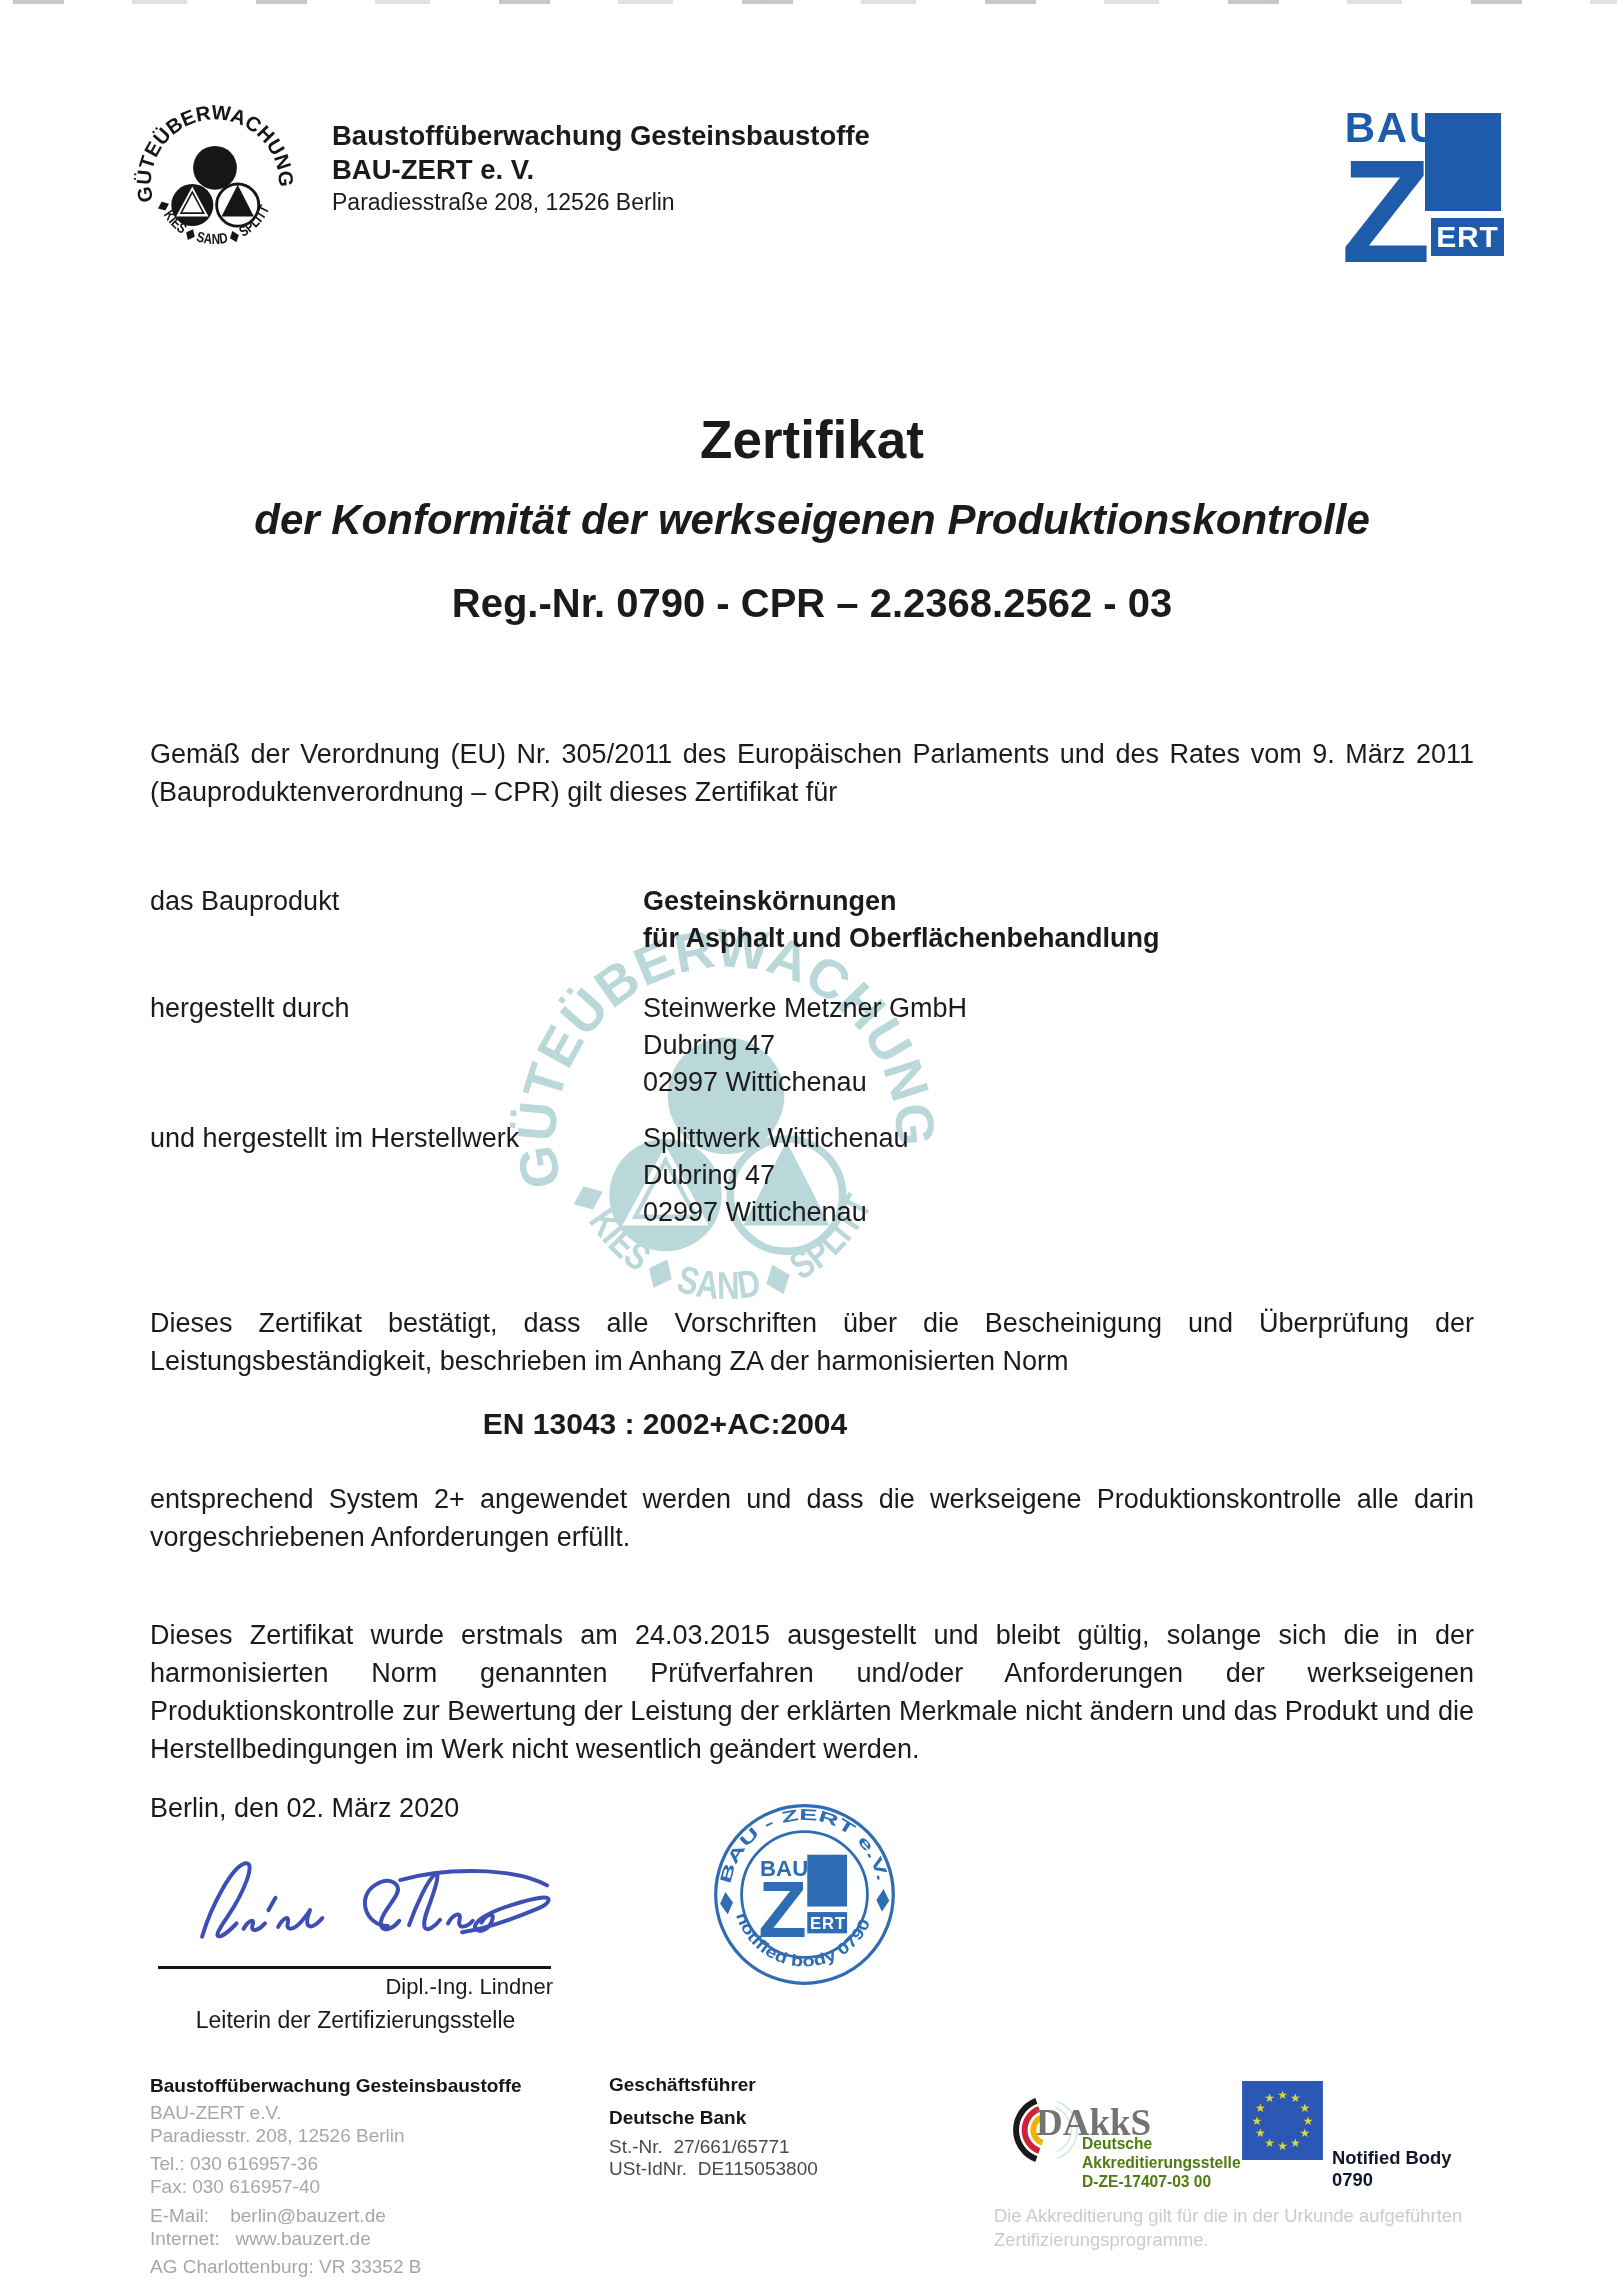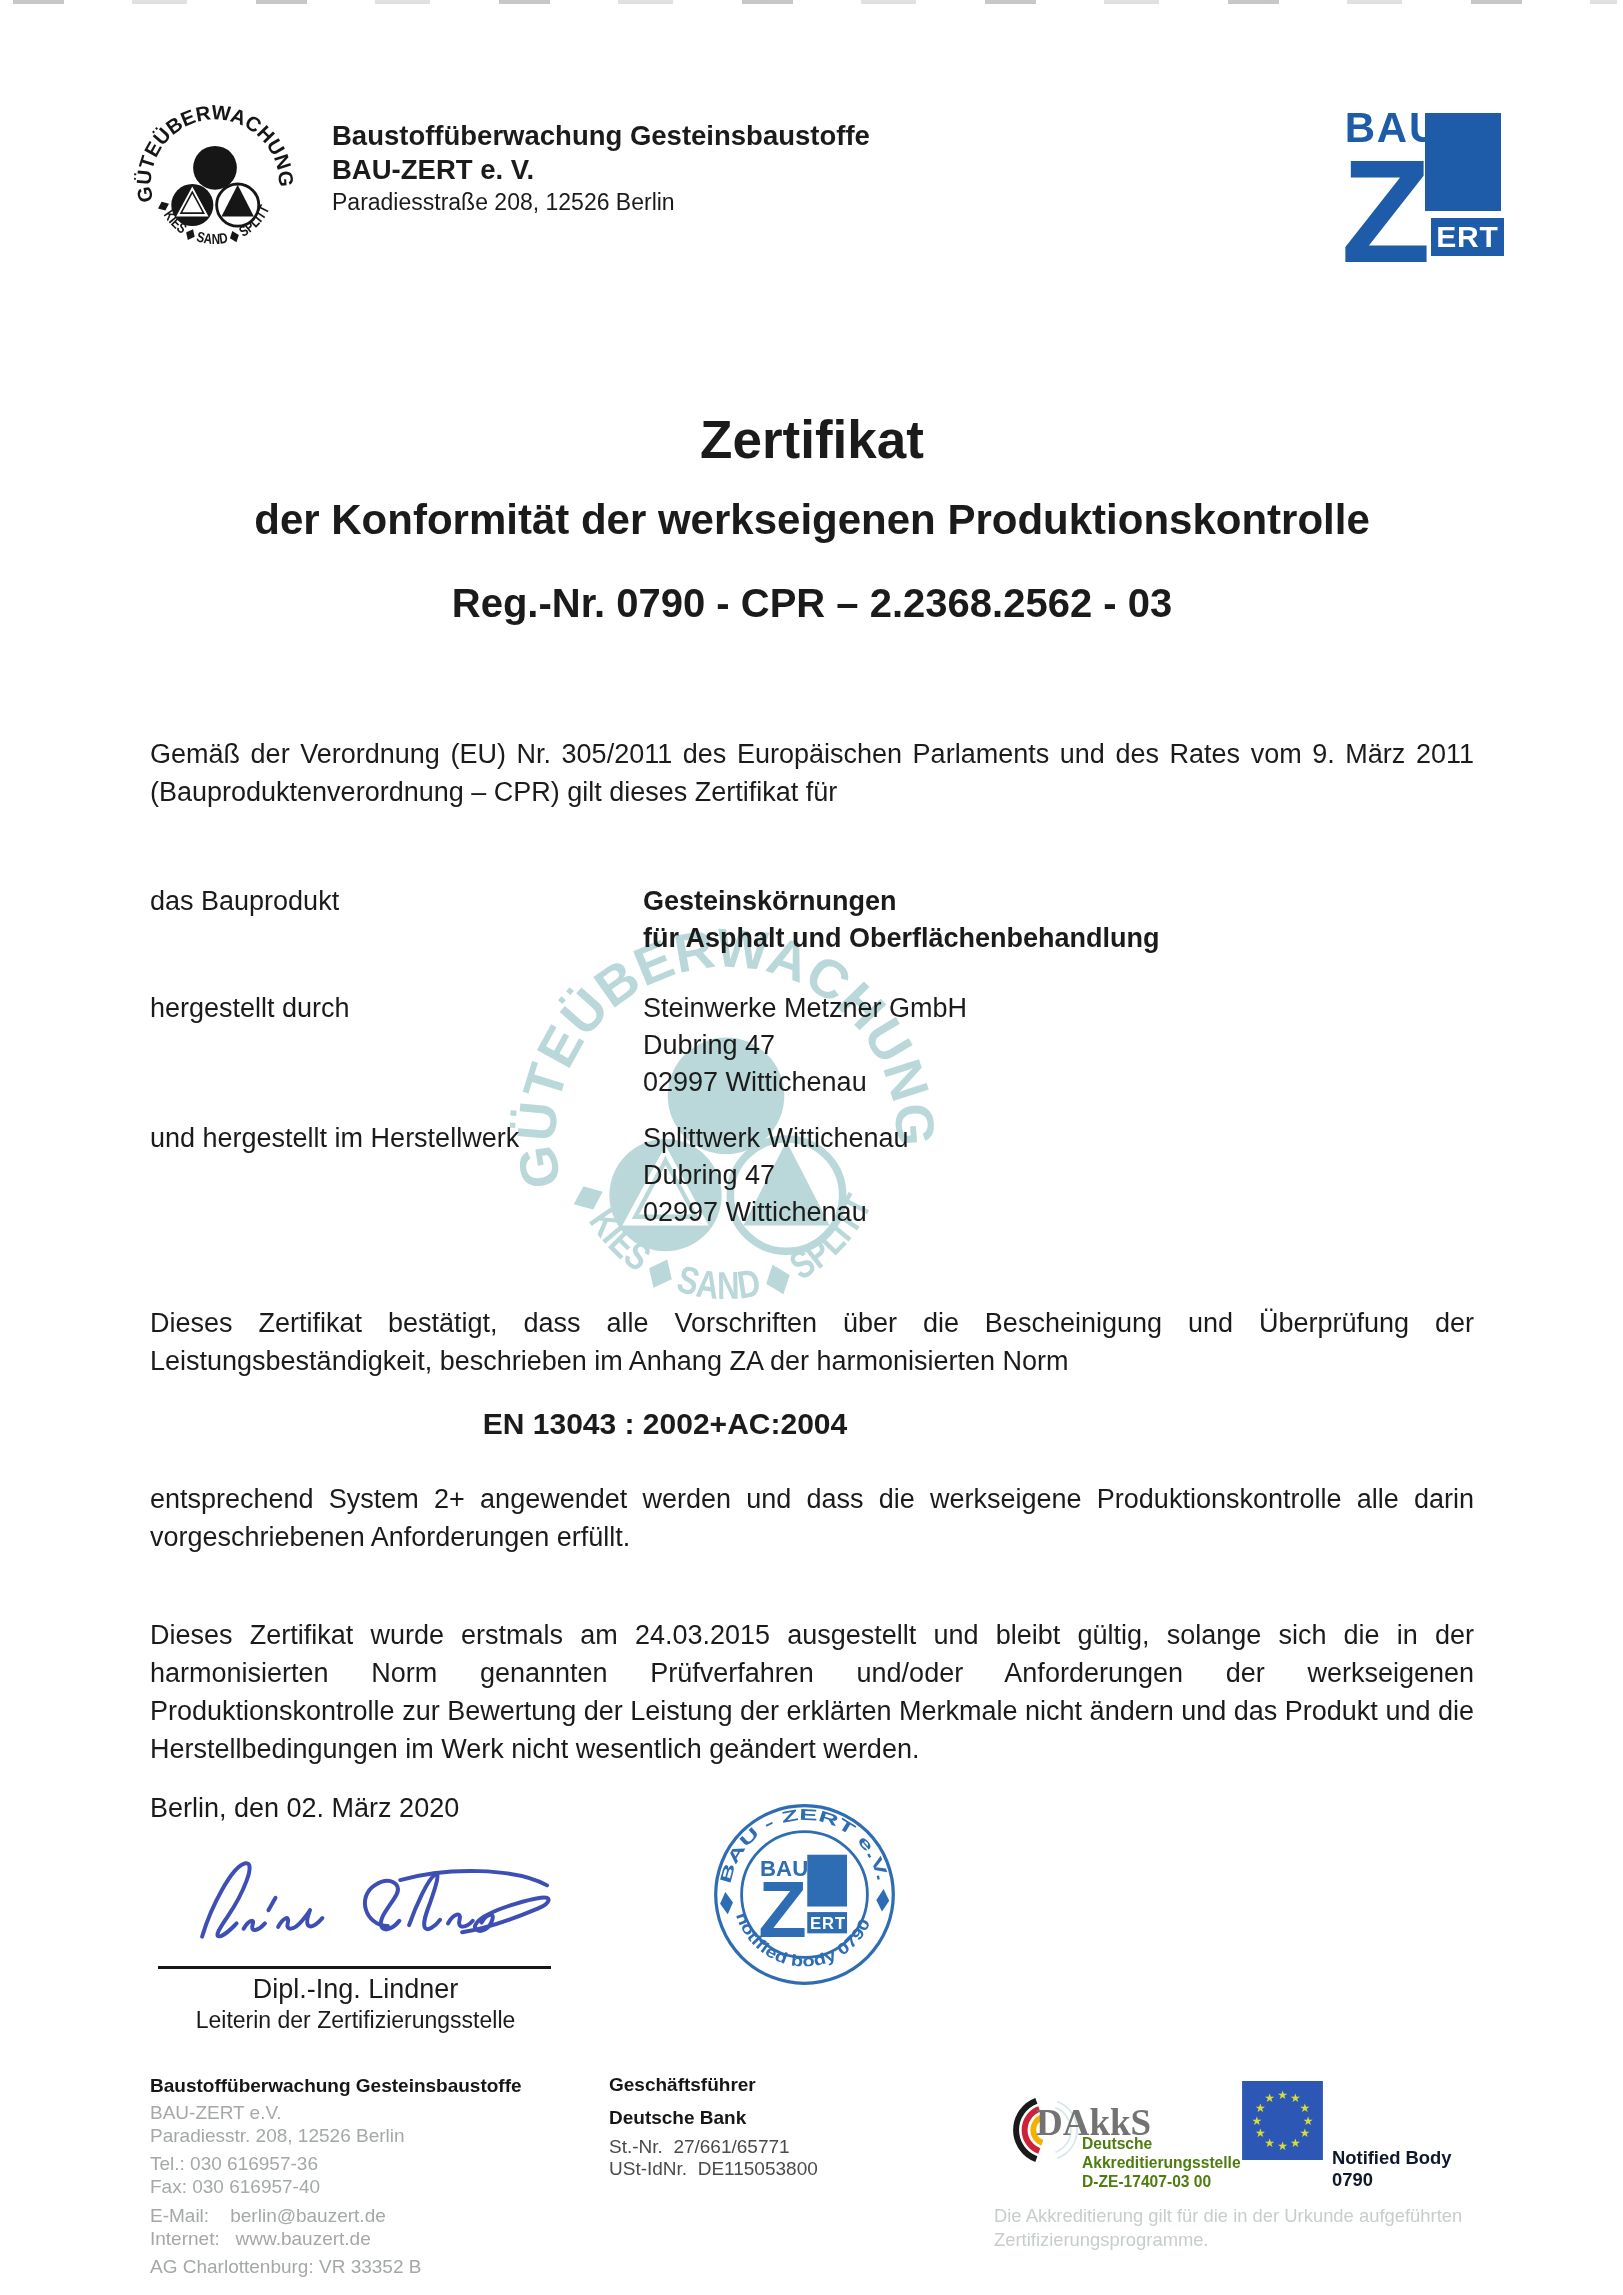--- a/index.html
+++ b/index.html
@@ -23,38 +23,38 @@
   .org-address{font-size:23px;line-height:31px;}
   
   .bz-logo{left:1341px;top:107px;width:174px;height:158px;}
   .bz-logo .bz-bau{position:absolute;left:3.7px;top:0;font-size:42px;font-weight:bold;letter-spacing:1.8px;line-height:1;color:var(--brand-blue);}
   .bz-logo .bz-square{position:absolute;left:84px;top:6.4px;width:76px;height:98px;background:var(--brand-blue);}
   .bz-logo .bz-z{position:absolute;left:0;top:31px;font-size:147px;font-weight:bold;line-height:1;color:var(--brand-blue);}
   .bz-logo .bz-ert{position:absolute;left:90px;top:111px;width:73px;height:38px;background:var(--brand-blue);
     color:#fff;font-size:30px;font-weight:bold;display:flex;align-items:center;justify-content:center;letter-spacing:0.9px;}
   
   .title-main{left:0;top:409px;width:1624px;text-align:center;font-size:53px;font-weight:bold;}
-  .title-sub{left:0;top:496px;width:1624px;text-align:center;font-size:42px;font-weight:bold;}
+  .title-sub{left:0;top:496px;width:1624px;text-align:center;font-size:42px;font-weight:bold;font-style:italic;}
   .title-reg{left:0;top:581px;width:1624px;text-align:center;font-size:40px;font-weight:bold;}
   
   .para{left:150px;width:1324px;font-size:27px;line-height:38px;text-align:justify;}
   .para-intro{top:735px;} .para-confirm{top:1304px;} .para-system{top:1480px;} .para-validity{top:1616px;}
   .norm-line{left:0;top:1407px;width:1330px;text-align:center;font-size:30px;font-weight:bold;}
   
   .prow{left:150px;width:1324px;font-size:27px;line-height:37px;}
   .prow .plabel{position:absolute;left:0;top:0;}
   .prow .pvalue{position:absolute;left:493px;top:0;}
   .prow-1{top:883px;} .prow-2{top:990px;} .prow-3{top:1120px;}
   .prow-1 .pvalue{font-weight:bold;}
   .place-date{left:150px;top:1793px;font-size:27px;}
   
   .seal{left:712px;top:1802px;width:185px;height:185px;}
   .signature{left:170px;top:1850px;width:395px;height:115px;}
   .sig-line{left:158px;top:1966px;width:393px;height:2.8px;background:#161616;}
-  .sig-name{left:158px;top:1974px;width:395px;text-align:center;font-size:27px;}
+  .sig-name{left:158px;top:1974px;width:395px;text-align:right;font-size:22px;}
   .sig-role{left:158px;top:2007px;width:395px;text-align:center;font-size:23px;}
   
   .fcol{font-size:19px;line-height:23px;}
   .fcol .fhead{font-weight:bold;color:#161616;}
   .fcol1{left:150px;top:2074px;width:441px;color:var(--footer-gray);}
   .fcol1 .fgroup{margin-top:5.5px;}
   .fcol1 .fgroup.first{margin-top:3.7px;}
   .fcol2{left:609px;top:2074px;width:386px;color:var(--footer-dark-gray);line-height:22px;}
   .fcol2 .g1{margin-top:1.8px;} .fcol2 .h2{margin-top:11px;} .fcol2 .g3{margin-top:7.3px;}
   .fcol3{left:994px;top:2077px;width:606px;}

